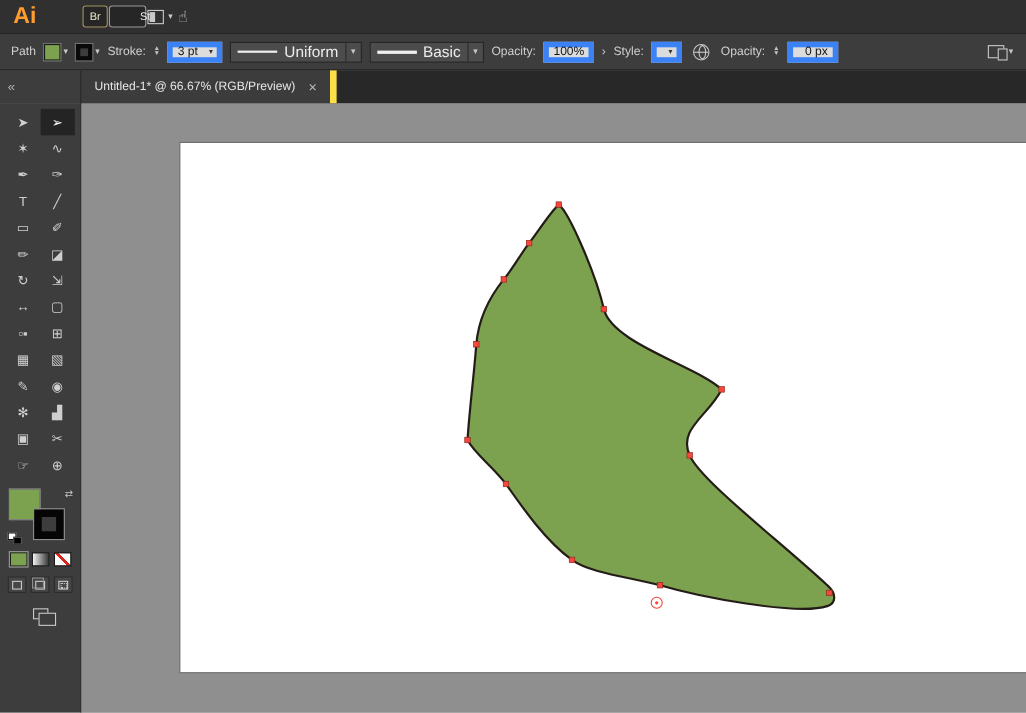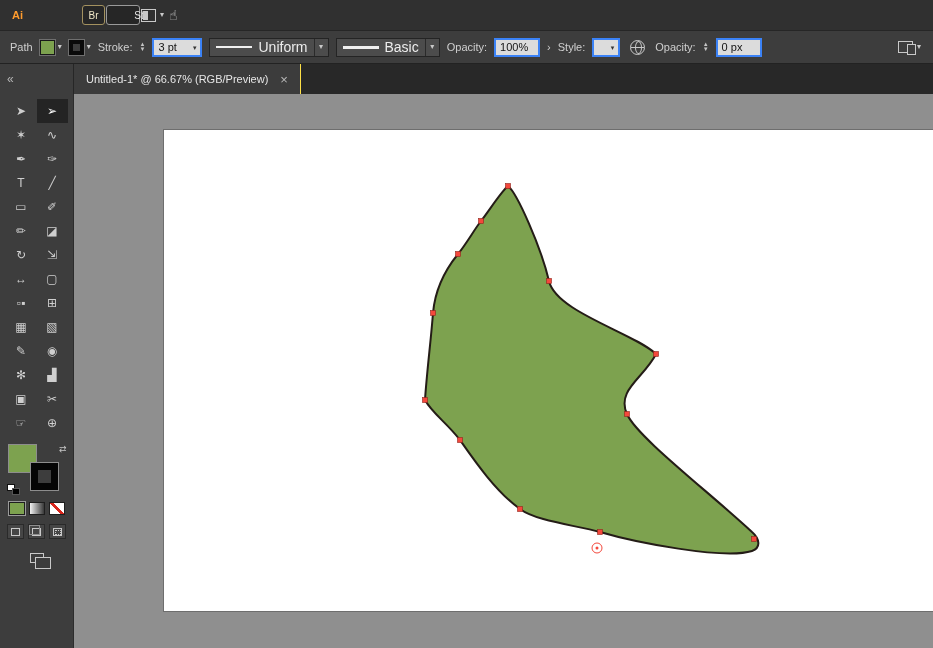--- a/index.html
+++ b/index.html
@@ -5,64 +5,64 @@
   * { box-sizing: border-box; margin: 0; padding: 0; }
   html,body { width: 933px; height: 648px; }
   .app {
     width: 933px; height: 648px; position: relative; overflow: hidden;
     background: #8f8f8f; color: #d6d6d6;
     font-family: "Liberation Sans", "DejaVu Sans", sans-serif;
     user-select: none;
   }
   
   .menubar { height: 30px; background: #303030; display: flex; align-items: center; padding-left: 6px; }
-  .ai-logo { font-weight: bold; font-size: 11px; margin: 0 29px 0 6px; }
+  .ai-logo { font-weight: bold; font-size: 21px; margin: 0 12px 0 6px; }
   .menus { display: flex; align-items: center; }
   .menu-item { font-size: 12px; padding: 0 10px; color: #dcdcdc; cursor: default; }
   .menubar-apps { display: flex; align-items: center; gap: 1px; margin-left: 30px; }
   .app-badge { width: 23px; height: 20px; border: 1px solid #a3915f; border-radius: 3px;
     display: flex; align-items: center; justify-content: center; font-size: 10px; color: #efe6c6; background: #262626; }
   .app-badge.st { border-color: #9a9a9a; color: #e8e8e8; padding-left: 32px; }
   .workspace-btn { display: flex; align-items: center; gap: 4px; }
   .ws-icon { width: 15px; height: 13px; border: 1px solid #c9c9c9; position: relative; }
   .ws-icon::before { content: ""; position: absolute; left: 1px; top: 1px; bottom: 1px; width: 5px; background: #c9c9c9; }
   .chev { font-size: 8px; color: #c9c9c9; line-height: 1; }
   .touch-icon { font-size: 14px; color: #c9c9c9; margin-left: 4px; }
   
   .controlbar { height: 34px; background: #3d3d3d; border-top: 1px solid #262626; border-bottom: 1px solid #222;
     display: flex; align-items: center; padding: 0 10px; font-size: 11px; gap: 7px; }
   .cb-label { color: #cfcfcf; white-space: nowrap; }
   .swatch-wrap { display: flex; align-items: center; gap: 3px; }
   .swatch { width: 15px; height: 15px; border: 1px solid #191919; outline: 1px solid #6f6f6f; }
   .stroke-proxy { width: 15px; height: 15px; border: 4px solid #0a0a0a; background: transparent; outline: 1px solid #6f6f6f; }
   .stepper { display: flex; flex-direction: column; font-size: 6px; line-height: 5px; color: #c5c5c5; }
-  .field { height: 19px; background: #dcdcdc; border: 2px solid #3b82f6; color: #141414;
+  .field { height: 19px; background: #dcdcdc; border: 5px solid #3b82f6; color: #141414;
     display: flex; align-items: center; justify-content: space-between; padding: 0 4px; gap: 4px; }
-  .f-stroke { width: 50px; } .f-opacity { width: 46px; text-align: right; } .f-style { width: 28px; } .f-corners { width: 46px; }
+  .f-stroke { width: 50px; } .f-opacity { width: 46px; text-align: right; } .f-style { width: 28px; } .f-corners { width: 46px; justify-content: flex-end; }
   .dd-dark { font-size: 7px; color: #333; line-height: 1; }
   .profile { display: flex; align-items: stretch; height: 19px; background: #4c4c4c; border: 1px solid #242424; }
   .profile .pbody { display: flex; align-items: center; gap: 6px; padding: 0 6px; }
   .profile .line { width: 36px; height: 0; border-top: 2px solid #efefef; }
   .profile .line.thick { border-top-width: 3px; }
   .profile .plabel { font-size: 14px; color: #ececec; }
   .profile .pchev { width: 14px; border-left: 1px solid #2a2a2a; display: flex; align-items: center; justify-content: center; }
   .flyout { color: #cfcfcf; font-size: 11px; }
   .globe { width: 15px; height: 15px; border: 1px solid #c9c9c9; border-radius: 50%; position: relative; margin: 0 3px; }
   .globe::before { content: ""; position: absolute; left: 0; right: 0; top: 6px; border-top: 1px solid #c9c9c9; }
   .globe::after { content: ""; position: absolute; left: 4px; top: 0; bottom: 0; width: 5px; border: 1px solid #c9c9c9; border-radius: 50%; }
   .cb-spacer { flex: 1; }
   .arrange { display: flex; align-items: center; gap: 4px; margin-right: 2px; }
   .doc-icon { width: 15px; height: 12px; border: 1px solid #c9c9c9; position: relative; }
   .doc-icon::after { content: ""; position: absolute; right: -4px; top: 2px; width: 7px; height: 9px; border: 1px solid #c9c9c9; background: #3d3d3d; }
   
   .tabrow { height: 30px; background: #282828; display: flex; align-items: stretch; }
   .toolbar-head { width: 74px; background: #3d3d3d; border-right: 1px solid #262626;
     display: flex; align-items: center; padding-left: 7px; color: #b5b5b5; font-size: 12px; }
   .tab { background: #3c3c3c; display: flex; align-items: center; gap: 12px; padding: 0 12px;
-    font-size: 11px; color: #e6e6e6; border-right: 1px solid #fde047; }
+    font-size: 11px; color: #e6e6e6; border-right: 6px solid #fde047; }
   .tab-close { color: #b9b9b9; font-size: 13px; line-height: 1; }
   
   .main { display: flex; height: 554px; }
   .toolbar { width: 74px; background: #3d3d3d; border-right: 1px solid #2c2c2c;
     display: flex; flex-direction: column; align-items: center; padding-top: 5px; }
   .tools-grid { display: grid; grid-template-columns: 31px 31px; }
   .tool { height: 24px; display: flex; align-items: center; justify-content: center; color: #cfcfcf; font-size: 12px; }
   .tool.selected { background: #242424; color: #ffffff; }
   .tool-glyph { line-height: 1; }
   .proxy { width: 62px; height: 52px; position: relative; margin-top: 9px; }

